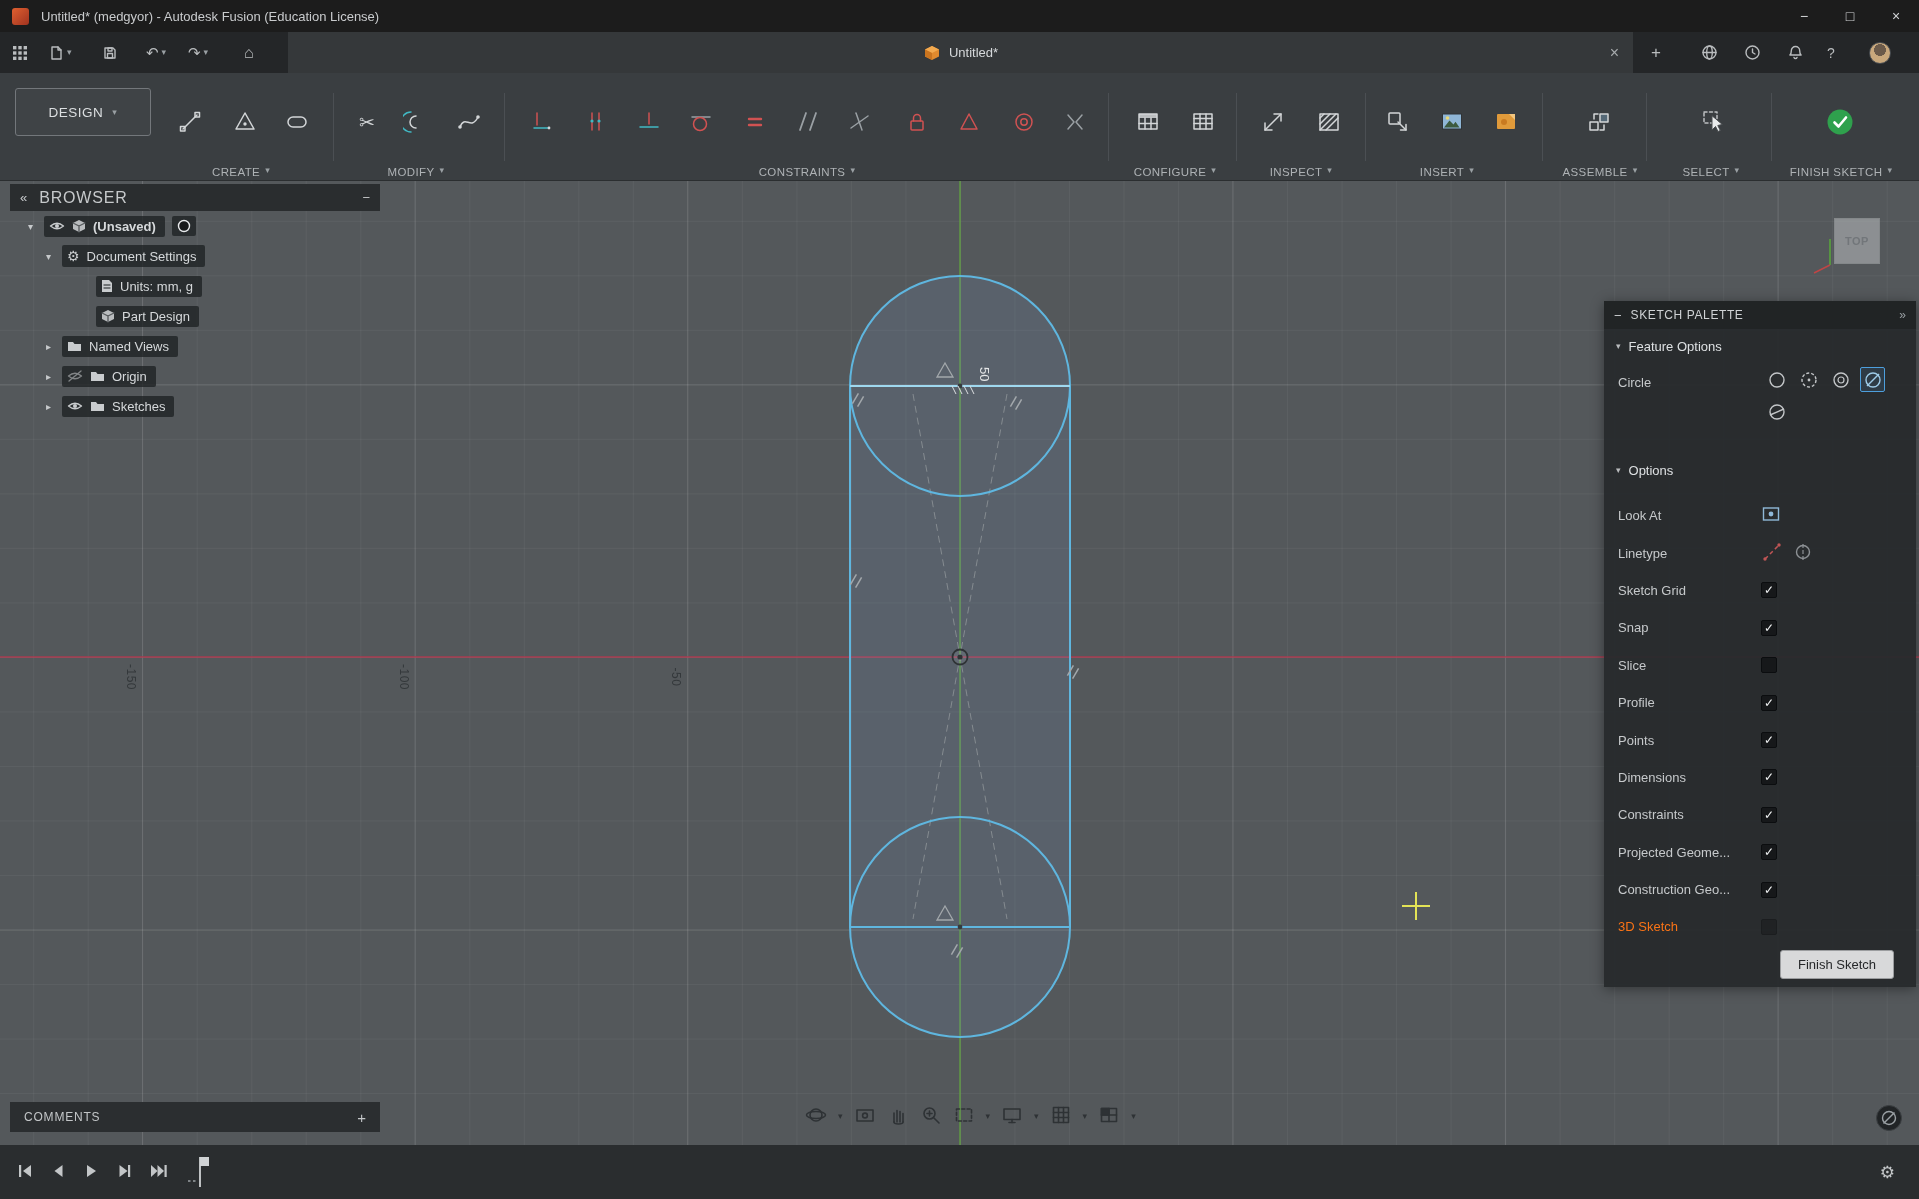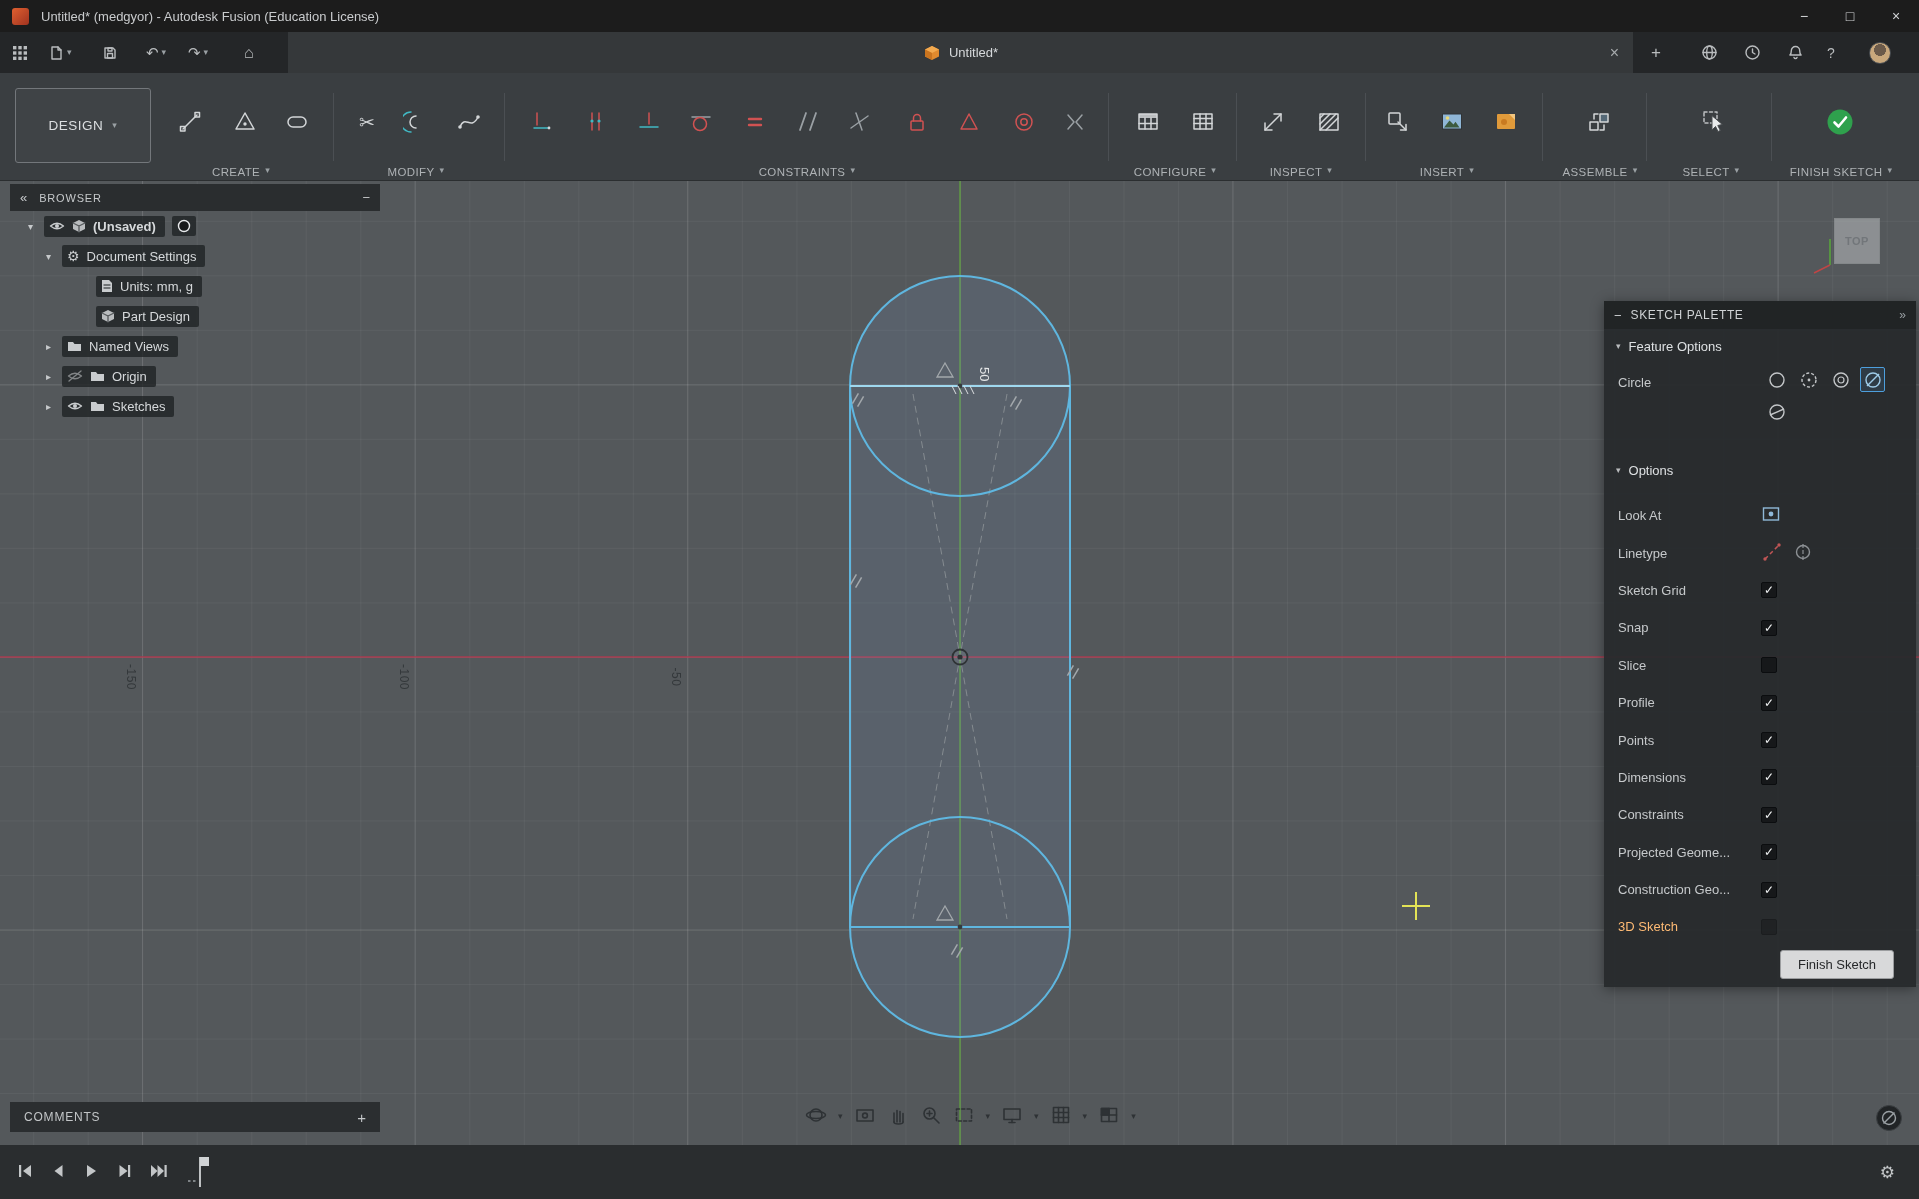--- a/index.html
+++ b/index.html
@@ -13,21 +13,21 @@
 #titlebar .winbtns span{width:46px;text-align:center;font-size:14px;color:#d3d5d7;cursor:default;line-height:32px}
 
 #quickbar{position:absolute;top:32px;left:0;right:0;height:41px;background:#242628;z-index:55}
 .qi{position:absolute;top:0;height:41px;display:flex;align-items:center;gap:3px;color:#b9bcbe}
 .caret{font-size:9px;color:#9aa0a4;line-height:1}
 #doctabs{position:absolute;left:288px;right:286px;top:0;height:41px;background:#35383a;display:flex;align-items:center;justify-content:center;gap:8px;color:#d6d9db}
 #doctabs .close{position:absolute;right:14px;font-size:16px;color:#a7abad}
 .avatar{width:22px;height:22px;border-radius:50%;background:radial-gradient(circle at 50% 35%,#6b5a4a 0 36%,#c9a87c 37% 100%);border:1px solid #4a4e52}
 
 #ribbon{position:absolute;top:73px;left:0;right:0;height:108px;background:#3a3e41;border-bottom:1px solid #2b2e30;z-index:50}
-#wsbox{position:absolute;left:15px;top:15px;width:136px;height:75px;border:1px solid #73777b;border-radius:3px;display:flex;align-items:center;justify-content:center;gap:9px;color:#dcdfe1;font-size:13.5px;letter-spacing:.5px;background:#3f4346}
+#wsbox{position:absolute;left:15px;top:15px;width:136px;height:48px;border:1px solid #73777b;border-radius:3px;display:flex;align-items:center;justify-content:center;gap:9px;color:#dcdfe1;font-size:13.5px;letter-spacing:.5px;background:#3f4346}
 #rtabs{position:absolute;left:188px;top:0;height:25px;display:flex;gap:61px}
 #rtabs .tab{height:25px;line-height:23px;font-size:12.5px;color:#c0c3c5;letter-spacing:.3px;border-bottom:2px solid transparent;white-space:nowrap}
 #rtabs .tab.active{color:#f2f4f5;border-bottom-color:#e9ebec}
 .tool{position:absolute;top:34px;width:30px;height:30px;display:flex;align-items:center;justify-content:center}
 .glabel{position:absolute;top:93px;transform:translateX(-50%);display:flex;align-items:flex-start;gap:5px;font-size:11.5px;color:#aeb2b5;letter-spacing:.4px;white-space:nowrap}
 .gdiv{position:absolute;top:20px;height:68px;width:1px;background:#4b4f53}
 .sv{stroke:#d3d6d8;fill:none;stroke-width:1.5;stroke-linecap:round;stroke-linejoin:round}
 .sv .r{stroke:#d15252}.sv .t{stroke:#41b9c4}.sv .g{stroke:#9aa0a4}
 .sv .fw{fill:#d3d6d8;stroke:none}
 .qv{stroke:#b9bcbe;fill:none;stroke-width:1.4;stroke-linecap:round;stroke-linejoin:round}
@@ -40,21 +40,21 @@
  linear-gradient(to right,rgba(255,255,255,.045) 1px,transparent 1px),
  linear-gradient(to bottom,rgba(255,255,255,.045) 1px,transparent 1px);
 background-size:272.6px 272.6px,272.6px 272.6px,54.52px 54.52px,54.52px 54.52px;
 background-position:142px 0,0 203.4px,33.2px 0,0 39.8px}
 #sketch{position:absolute;inset:0;pointer-events:none}
 .axlabel{position:absolute;color:#34383b;font-size:12px;transform:translate(-50%,-50%) rotate(90deg);letter-spacing:.5px}
 #viewcube{position:absolute;left:1834px;top:37px;width:46px;height:46px;background:rgba(186,189,191,.55);display:flex;align-items:center;justify-content:center;font-size:11px;font-weight:bold;color:#72767a;letter-spacing:.5px;border:1px solid rgba(120,124,127,.4)}
 
 #browser{position:absolute;left:10px;top:184px;width:370px;z-index:30}
 #bhead{height:27px;background:#2a2d2f;display:flex;align-items:center;padding:0 10px;color:#c6c9cb}
-#bhead .ttl{font-size:11px;letter-spacing:.8px;margin-left:12px}
+#bhead .ttl{font-size:16px;letter-spacing:.8px;margin-left:12px}
 #bhead .min{margin-left:auto;font-size:13px}
 .b-row{height:30px;display:flex;align-items:center;gap:7px;font-size:13px;color:#d6d9db}
 .pill{display:inline-flex;align-items:center;gap:7px;background:rgba(30,33,35,.78);border-radius:2px;padding:3px 9px 3px 5px}
 .chip{display:inline-flex;align-items:center;background:rgba(30,33,35,.78);border-radius:2px;padding:3px 5px}
 .b-caret{width:13px;font-size:10px;color:#c6c9cb;text-align:center}
 .bi{stroke:#c9ccce;fill:none;stroke-width:1.3;stroke-linecap:round;stroke-linejoin:round}
 .bi .f{fill:#c9ccce;stroke:none}
 
 #palette{position:absolute;left:1604px;top:301px;width:312px;height:686px;background:rgba(39,42,44,.95);z-index:35;box-shadow:0 2px 12px rgba(0,0,0,.4)}
 #phead{height:28px;display:flex;align-items:center;padding:0 10px;color:#cfd2d4;background:rgba(32,35,37,.9)}
@@ -62,21 +62,21 @@
 #phead .exp{margin-left:auto;font-size:12px;color:#9aa0a4}
 .psec{height:34px;display:flex;align-items:center;gap:8px;padding-left:12px;color:#dde0e2;font-size:13px}
 .psec .caret{color:#b9bcbe}
 #circleblock{height:78px;position:relative;padding-left:14px;color:#c6c9cb}
 #circleblock .lbl{position:absolute;left:14px;top:8px;line-height:24px}
 #circleopts{position:absolute;left:160px;top:4px;width:132px;display:flex;flex-wrap:wrap;gap:7px}
 .opt{width:25px;height:25px;border:1px solid transparent;border-radius:2px;display:flex;align-items:center;justify-content:center}
 .opt.selected{border-color:#4d9fdd;background:rgba(77,159,221,.14)}
 #prows{margin-top:10px}
 .prow{height:37.4px;display:flex;align-items:center;padding-left:14px;color:#c6c9cb;font-size:13px;position:relative}
-.prow.disabled{color:#fdba74}
+.prow.disabled{color:#f97316}
 .pctrl{position:absolute;left:157px;display:flex;gap:9px;align-items:center}
 .cb{width:16px;height:16px;background:#16181a;border:1px solid #0b0d0f;border-radius:2px;display:flex;align-items:center;justify-content:center}
 .cb .ck{display:none;color:#eef0f1;font-size:12px;line-height:1}
 .cb.checked .ck{display:block}
 .prow.disabled .cb{opacity:.45}
 #finishbtn{position:absolute;right:22px;bottom:8px;background:#d8d9da;color:#26282a;font-size:13px;padding:6px 17px;border-radius:3px;border:1px solid #9b9d9f}
 
 #commentsbar{position:absolute;left:10px;top:1102px;width:370px;height:30px;background:#2b2e30;display:flex;align-items:center;padding:0 14px;z-index:25;color:#c3c6c8}
 #commentsbar .ttl{font-size:12px;letter-spacing:.8px}
 #commentsbar .plus{margin-left:auto;font-size:15px}

